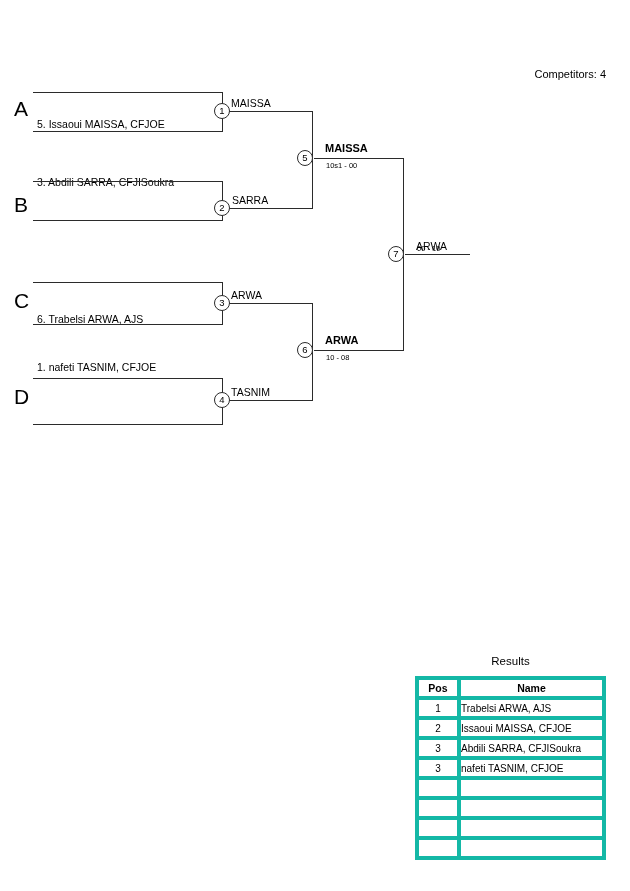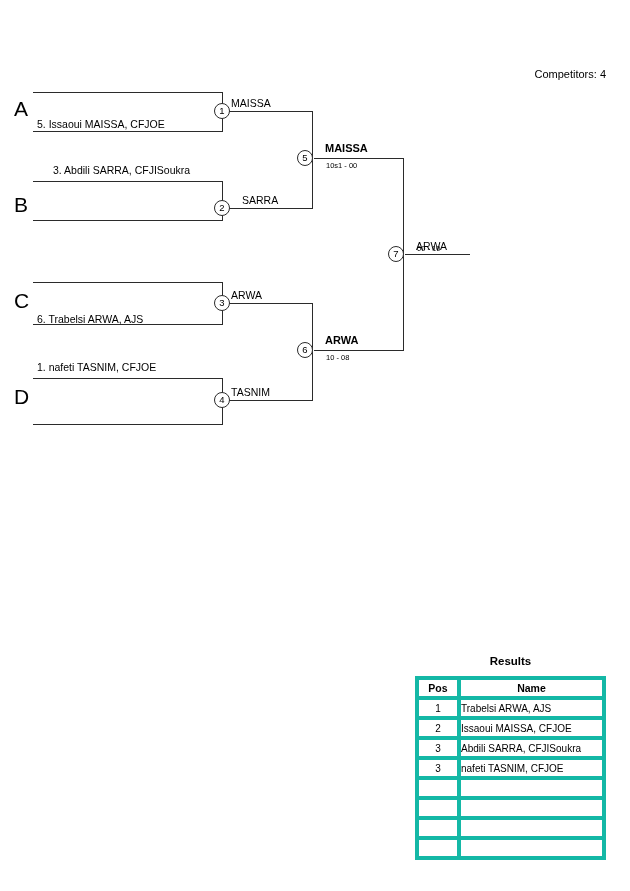--- a/index.html
+++ b/index.html
@@ -86,21 +86,21 @@
   }
 
   
   .results-title {
     position: absolute;
     left: 415px;
     top: 655px;
     width: 191px;
     text-align: center;
     font-size: 11.5px;
-    font-weight: bold;
+    font-weight: normal;
   }
   table.results {
     position: absolute;
     left: 415px;
     top: 676px;
     width: 191px;
     border-collapse: collapse;
     border: 1.6px solid #000;
     background: #fff;
   }
@@ -128,21 +128,21 @@
   <div class="competitors">Competitors: 4</div>
 
   <div>
 
     <div class="grp" style="left:14px; top:97px;">A</div>
     <div class="grp" style="left:14px; top:193px;">B</div>
     <div class="grp" style="left:14px; top:289px;">C</div>
     <div class="grp" style="left:14px; top:385px;">D</div>
 
     <div class="entrant" style="left:37px; top:118px;">5. Issaoui MAISSA, CFJOE</div>
-    <div class="entrant" style="left:37px; top:164px;margin-left:16px;">3. Abdili SARRA, CFJISoukra</div>
+    <div class="entrant" style="left:37px; top:176px;">3. Abdili SARRA, CFJISoukra</div>
     <div class="entrant" style="left:37px; top:313px;">6. Trabelsi ARWA, AJS</div>
     <div class="entrant" style="left:37px; top:361px;">1. nafeti TASNIM, CFJOE</div>
 
     <div class="hline" style="left:33px; top:92px;  width:190px;"></div>
     <div class="hline" style="left:33px; top:131px; width:190px;"></div>
     <div class="hline" style="left:33px; top:181px; width:190px;"></div>
     <div class="hline" style="left:33px; top:220px; width:190px;"></div>
     <div class="hline" style="left:33px; top:282px; width:190px;"></div>
     <div class="hline" style="left:33px; top:324px; width:190px;"></div>
     <div class="hline" style="left:33px; top:378px; width:190px;"></div>
@@ -160,21 +160,21 @@
 
     <div class="vline" style="left:312px; top:111px; height:97px;"></div>
     <div class="vline" style="left:312px; top:303px; height:97px;"></div>
 
     <div class="circle" style="left:214px; top:103px;">1</div>
     <div class="circle" style="left:214px; top:200px;">2</div>
     <div class="circle" style="left:214px; top:295px;">3</div>
     <div class="circle" style="left:214px; top:392px;">4</div>
 
     <div class="winner" style="left:231px; top:97px;">MAISSA</div>
-    <div class="winner" style="left:242px; top:194px;">SARRA</div>
+    <div class="winner" style="left:232px; top:194px;">SARRA</div>
     <div class="winner" style="left:231px; top:289px;">ARWA</div>
     <div class="winner" style="left:231px; top:386px;">TASNIM</div>
 
     <div class="hline" style="left:314px; top:158px; width:90px;"></div>
     <div class="hline" style="left:314px; top:350px; width:90px;"></div>
 
     <div class="vline" style="left:403px; top:158px; height:192px;"></div>
 
     <div class="circle" style="left:297px; top:150px;">5</div>
     <div class="winner bold" style="left:325px; top:142px;">MAISSA</div>

